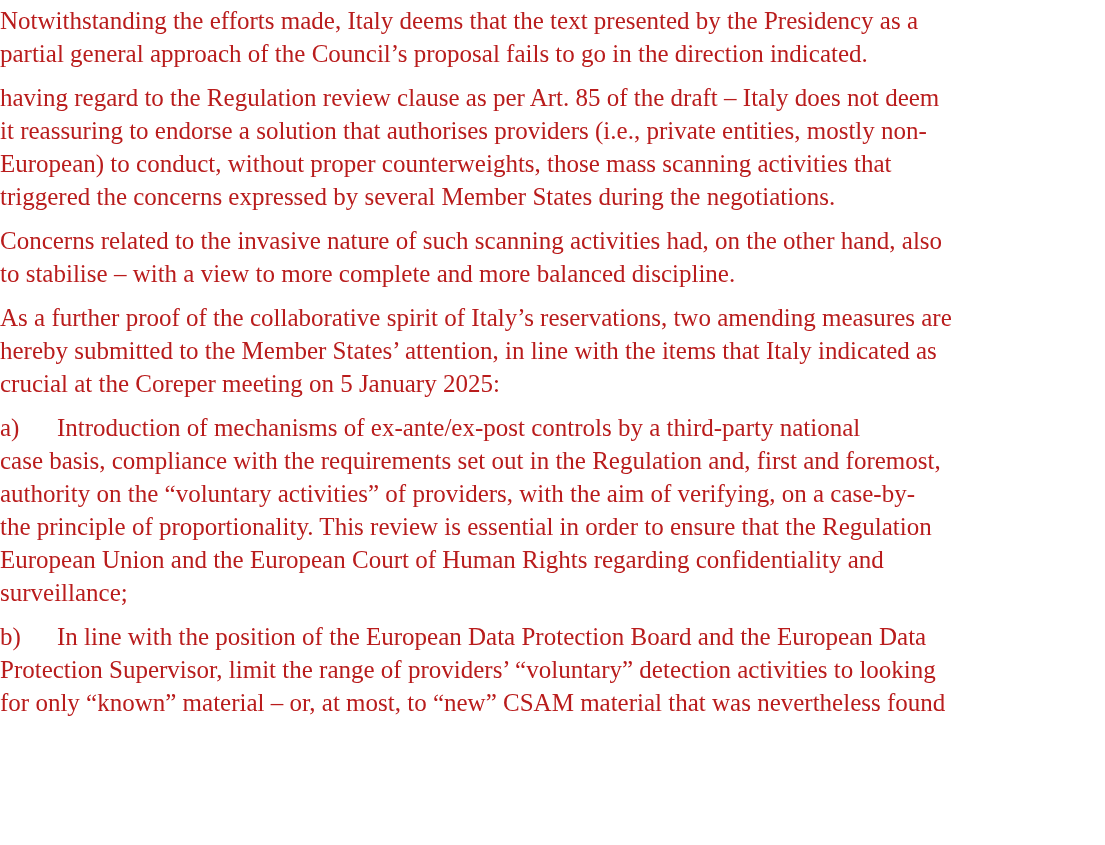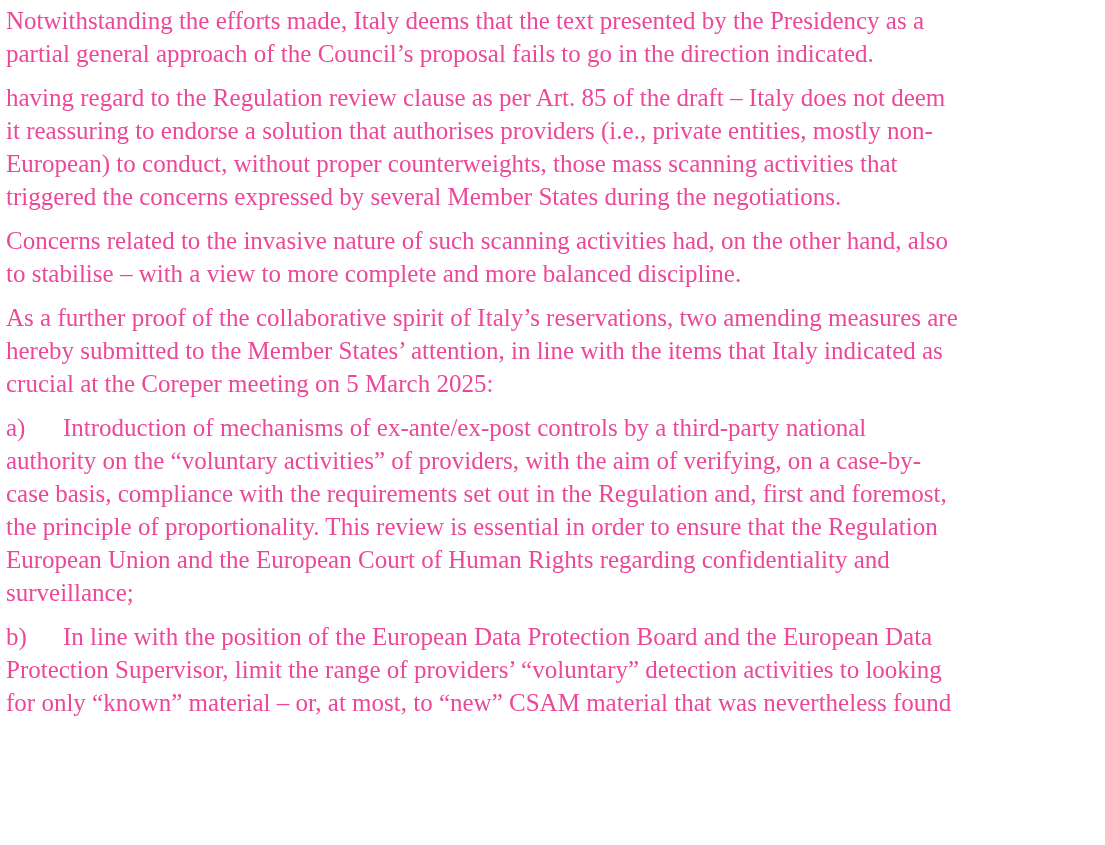--- a/index.html
+++ b/index.html
@@ -9,26 +9,26 @@
   }
   body {
     width: 1105px;
     height: 845px;
     overflow: hidden;
   }
   .page {
     box-sizing: border-box;
     width: 1105px;
     height: 845px;
-    padding: 4px 6px 0 6px;
+    padding: 4px 6px 0 0;
     background: #ffffff;
     font-family: "Liberation Serif", "DejaVu Serif", serif;
     font-size: 25px;
     line-height: 33px;
-    color: #ec4899;
+    color: #b91c1c;
     -webkit-font-smoothing: antialiased;
   }
   .para {
     margin: 0 0 11px 0;
   }
   .line {
     white-space: pre;
   }
   .list-label {
     display: inline-block;
@@ -50,26 +50,26 @@
         <div class="line">European) to conduct, without proper counterweights, those mass scanning activities that</div>
         <div class="line">triggered the concerns expressed by several Member States during the negotiations.</div>
       </div>
       <div class="para">
         <div class="line">Concerns related to the invasive nature of such scanning activities had, on the other hand, also</div>
         <div class="line">to stabilise – with a view to more complete and more balanced discipline.</div>
       </div>
       <div class="para">
         <div class="line">As a further proof of the collaborative spirit of Italy’s reservations, two amending measures are</div>
         <div class="line">hereby submitted to the Member States’ attention, in line with the items that Italy indicated as</div>
-        <div class="line">crucial at the Coreper meeting on 5 March 2025:</div>
+        <div class="line">crucial at the Coreper meeting on 5 January 2025:</div>
       </div>
       <div class="para">
         <div class="line"><span class="list-label">a)</span><span>Introduction of mechanisms of ex-ante/ex-post controls by a third-party national</span></div>
+        <div class="line">case basis, compliance with the requirements set out in the Regulation and, first and foremost,</div>
         <div class="line">authority on the “voluntary activities” of providers, with the aim of verifying, on a case-by-</div>
-        <div class="line">case basis, compliance with the requirements set out in the Regulation and, first and foremost,</div>
         <div class="line">the principle of proportionality. This review is essential in order to ensure that the Regulation</div>
         <div class="line">European Union and the European Court of Human Rights regarding confidentiality and</div>
         <div class="line">surveillance;</div>
       </div>
       <div class="para">
         <div class="line"><span class="list-label">b)</span><span>In line with the position of the European Data Protection Board and the European Data</span></div>
         <div class="line">Protection Supervisor, limit the range of providers’ “voluntary” detection activities to looking</div>
         <div class="line">for only “known” material – or, at most, to “new” CSAM material that was nevertheless found</div>
       </div>
     </article>

